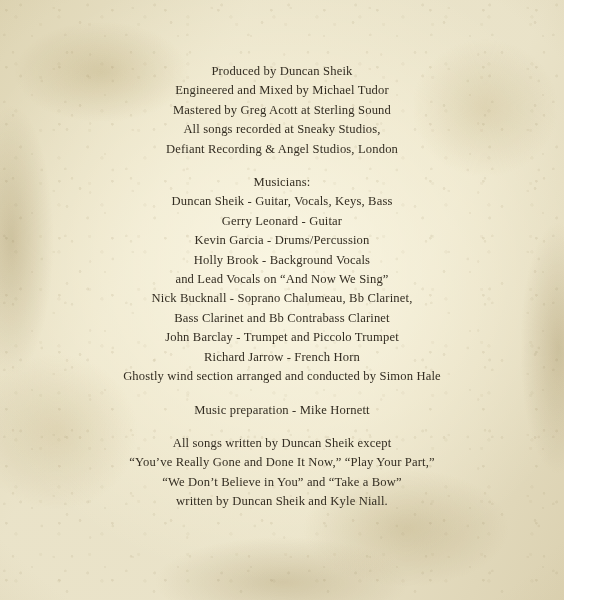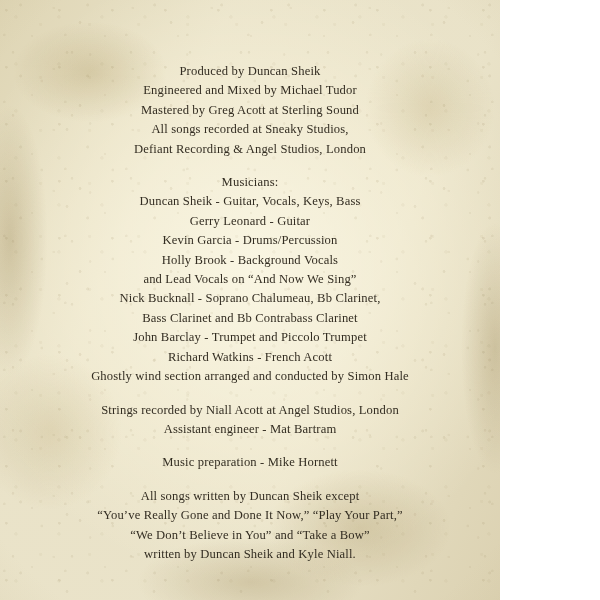--- a/index.html
+++ b/index.html
@@ -8,21 +8,21 @@
   }
   body {
     width: 600px;
     height: 600px;
     overflow: hidden;
     font-family: "Liberation Serif", serif;
   }
 
   #liner {
     position: relative;
-    width: 500px;
+    width: 564px;
     height: 600px;
     box-sizing: border-box;
     background-color: #e9e2c8;
     background-image:
       radial-gradient(ellipse 85% 75% at 50% 45%, rgba(255,252,235,0.75) 0%, rgba(255,250,228,0.35) 42%, rgba(226,214,180,0.0) 70%),
       radial-gradient(ellipse 120% 110% at 50% 50%, rgba(233,226,200,0) 55%, rgba(196,182,142,0.45) 85%, rgba(168,152,112,0.75) 100%),
       linear-gradient(115deg, rgba(214,203,165,0.55) 0%, rgba(240,234,209,0.1) 30%, rgba(238,232,206,0.1) 65%, rgba(206,193,155,0.5) 100%);
     overflow: hidden;
   }
 
@@ -114,28 +114,24 @@
     <div class="block">
       <div class="line">Musicians:</div>
       <div class="line">Duncan Sheik - Guitar, Vocals, Keys, Bass</div>
       <div class="line">Gerry Leonard - Guitar</div>
       <div class="line">Kevin Garcia - Drums/Percussion</div>
       <div class="line">Holly Brook - Background Vocals</div>
       <div class="line">and Lead Vocals on “And Now We Sing”</div>
       <div class="line">Nick Bucknall - Soprano Chalumeau, Bb Clarinet,</div>
       <div class="line">Bass Clarinet and Bb Contrabass Clarinet</div>
       <div class="line">John Barclay - Trumpet and Piccolo Trumpet</div>
-      <div class="line">Richard Watkins - French Acott</div>
+      <div class="line">Richard Jarrow - French Horn</div>
       <div class="line">Ghostly wind section arranged and conducted by Simon Hale</div>
     </div>
 
-    <div class="block">
-      <div class="line">Strings recorded by Niall Acott at Angel Studios, London</div>
-      <div class="line">Assistant engineer - Mat Bartram</div>
-    </div>
 
     <div class="block">
       <div class="line">Music preparation - Mike Hornett</div>
     </div>
 
     <div class="block">
       <div class="line">All songs written by Duncan Sheik except</div>
       <div class="line">“You’ve Really Gone and Done It Now,” “Play Your Part,”</div>
       <div class="line">“We Don’t Believe in You” and “Take a Bow”</div>
       <div class="line">written by Duncan Sheik and Kyle Niall.</div>

